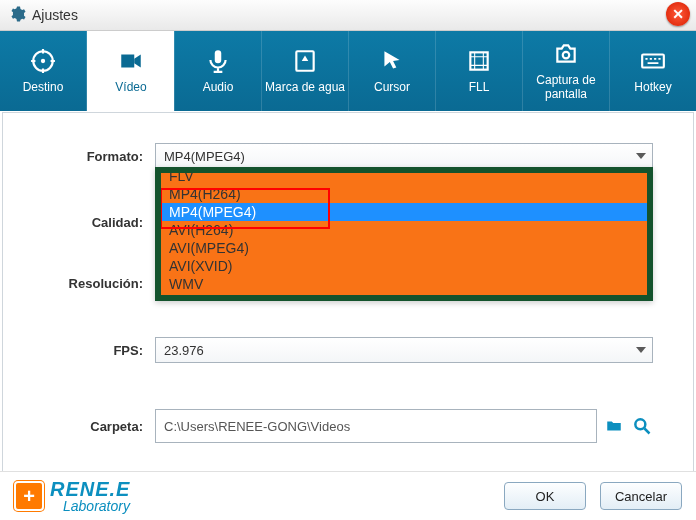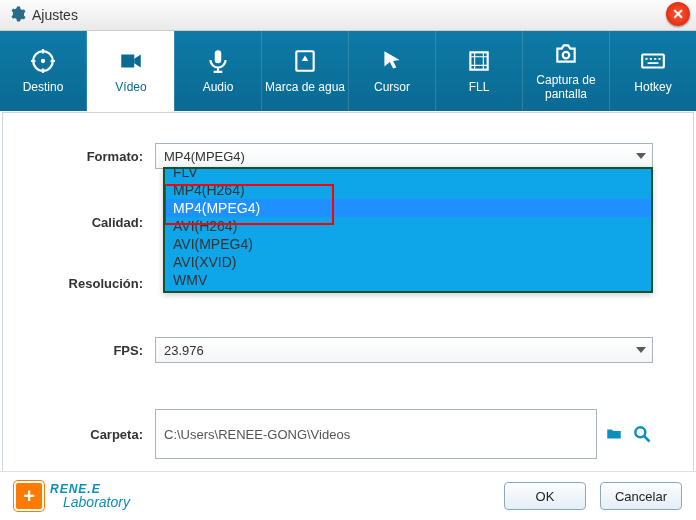--- a/index.html
+++ b/index.html
@@ -14,32 +14,32 @@
 .tab.active{background:#fff;color:#0a6a93}
 .tab .ico svg{width:30px;height:26px;fill:#fff}
 .tab.active .ico svg{fill:#0a6a93}
 .tab-label{line-height:1.1}
 .body{position:absolute;top:112px;left:2px;right:2px;bottom:48px;border:1px solid #cfd6dc;background:#fff;padding:30px 40px 10px 40px;box-sizing:border-box}
 .row{display:flex;align-items:center;margin-bottom:46px}
 .row-label{width:100px;text-align:right;font-weight:bold;color:#333;padding-right:12px}
 .field{flex:1;position:relative}
 .combo{height:24px;border:1px solid #a8b3bd;background:linear-gradient(#fff,#f4f6f8);display:flex;align-items:center;padding:0 22px 0 8px;position:relative;font-size:13px;color:#333}
 .combo .arrow{position:absolute;right:6px;top:50%;transform:translateY(-50%);width:0;height:0;border-left:5px solid transparent;border-right:5px solid transparent;border-top:6px solid #5a5a5a}
-.dropdown{position:absolute;top:24px;left:8px;right:0;background:#0ea5e9;border:2px solid #14532d;z-index:10;box-shadow:0 2px 6px rgba(0,0,0,.2);padding:2px 0;max-height:130px;overflow:hidden}
+.dropdown{position:absolute;top:24px;left:0;right:0;background:#f97316;border:6px solid #14532d;z-index:10;box-shadow:0 2px 6px rgba(0,0,0,.2);padding:2px 0;max-height:130px;overflow:hidden}
 .opt{padding:1px 8px;font-size:14px;cursor:pointer;position:relative}
 .opt.highlight{background:#1e90ff;color:#fff}
 .redbox{position:absolute;border:2px solid #ff0000;pointer-events:none;left:-1px;width:166px;top:15px;height:37px;z-index:12}
 .folder-field{display:flex;gap:6px;align-items:center}
-.folder-input{flex:1;height:24px;border:1px solid #a8b3bd;background:#fff;padding:12px 8px;display:flex;align-items:center;color:#555;font-size:13px}
+.folder-input{flex:1;height:24px;border:1px solid #a8b3bd;background:#fff;padding:4px 8px;display:flex;align-items:center;color:#555;font-size:13px}
 .icon-btn{width:22px;height:22px;display:flex;align-items:center;justify-content:center;cursor:pointer}
 .footer{position:absolute;bottom:0;left:0;right:0;height:48px;display:flex;align-items:center;padding:0 14px;background:#fff;border-top:1px solid #e0e0e0}
 .logo{display:flex;align-items:center;gap:6px}
 .logo-badge{width:30px;height:30px;background:#ff7a00;border-radius:4px;display:flex;align-items:center;justify-content:center;color:#fff;font-weight:bold;font-size:20px;box-shadow:inset 0 0 0 2px #fff, 0 0 0 1px #ff7a00}
 .logo-text{line-height:1}
-.logo-main{color:#0c8fbf;font-weight:bold;font-style:italic;font-size:12px;letter-spacing:1px}
+.logo-main{color:#0c8fbf;font-weight:bold;font-style:italic;font-size:20px;letter-spacing:1px}
 .logo-sub{color:#0c8fbf;font-style:italic;font-size:14px;margin-left:13px}
 .footer-btns{margin-left:auto;display:flex;gap:14px}
 .btn{min-width:80px;height:26px;border:1px solid #8aa8c0;background:linear-gradient(#fdfeff,#e3eef6);border-radius:4px;display:flex;align-items:center;justify-content:center;font-size:13px;color:#222;cursor:pointer;padding:0 0}
 </style>
 </head>
 <body>
 
 <div class="window">
 
   <div class="titlebar">

